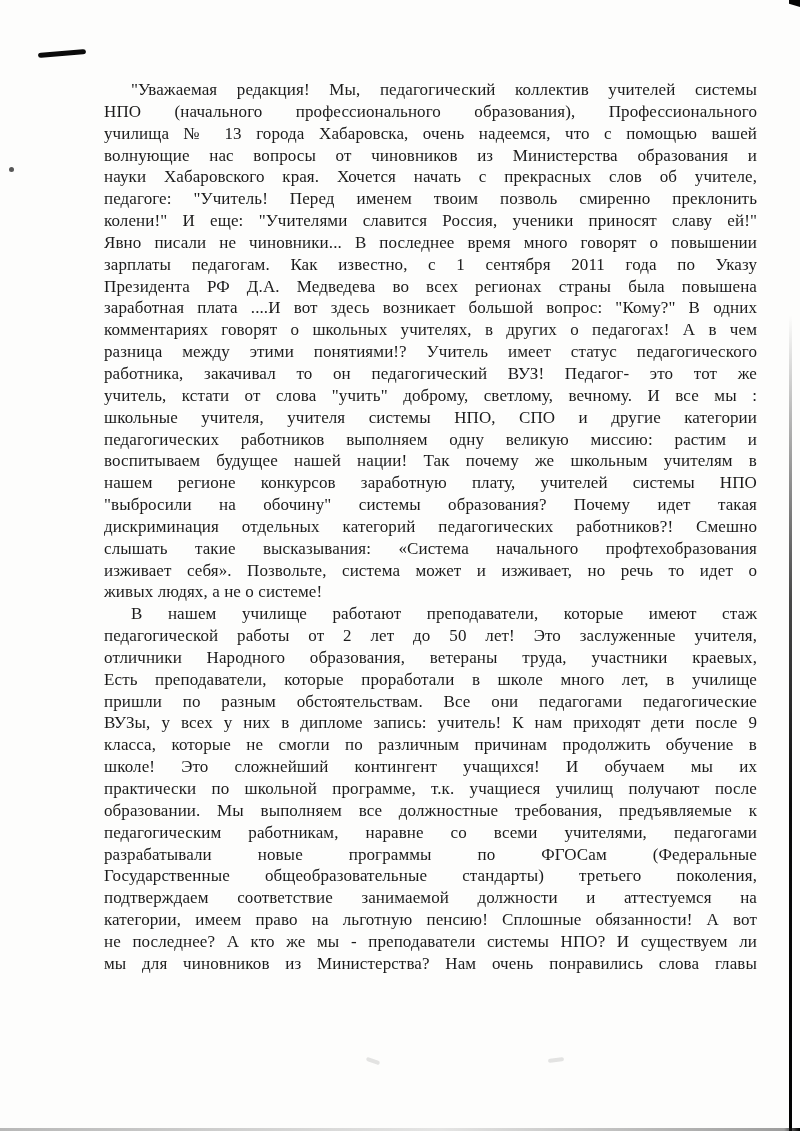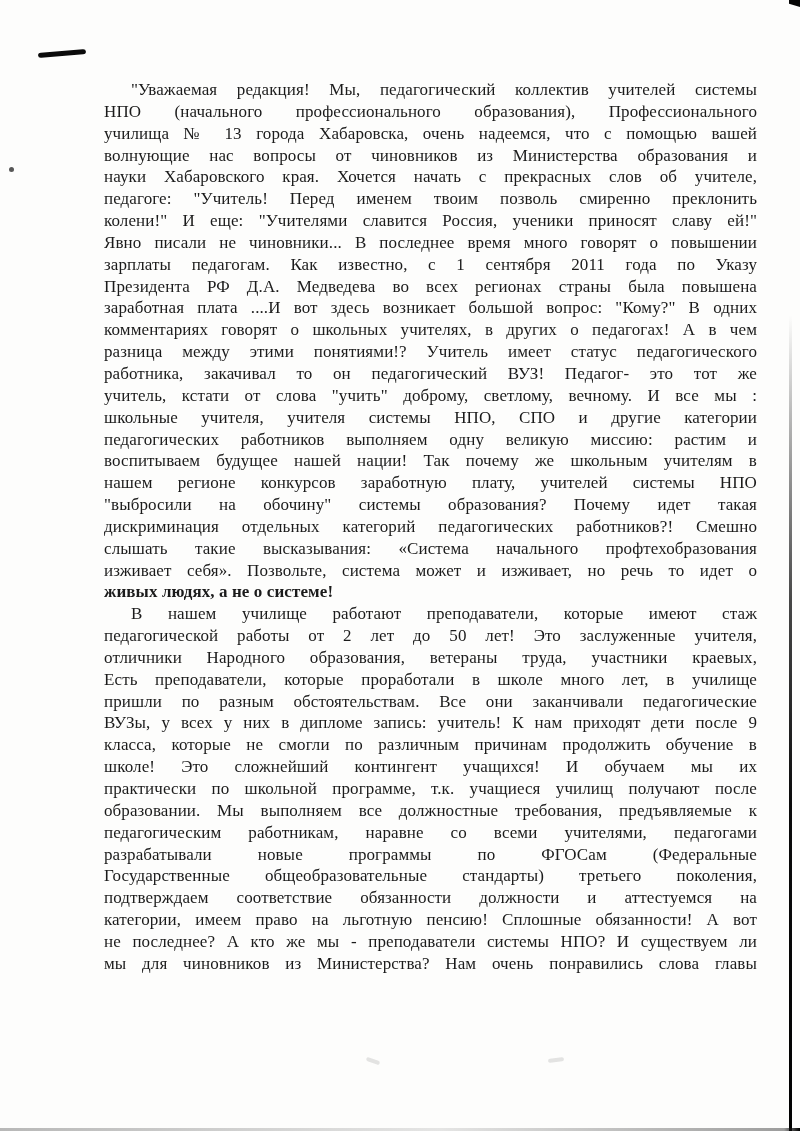--- a/index.html
+++ b/index.html
@@ -31,21 +31,21 @@
     line-height: 21.85px;
     letter-spacing: 0.1px;
   }
   .line {
     height: 21.85px;
     text-align: justify;
     text-align-last: justify;
     white-space: normal;
   }
   .line.indent { text-indent: 27px; }
-  .line.nojust { text-align-last: left; font-weight: bold; }
+  .line.nojust { text-align-last: left; }
 
   
   .dash-mark {
     position: absolute;
     left: 38px;
     top: 51px;
     width: 48px;
     height: 5px;
     background: #0b0b0b;
     border-radius: 3px / 50%;
@@ -138,30 +138,30 @@
       <div class="line">нашем регионе конкурсов заработную плату, учителей системы НПО</div>
       <div class="line">"выбросили на обочину" системы образования? Почему идет такая</div>
       <div class="line">дискриминация отдельных категорий педагогических работников?! Смешно</div>
       <div class="line">слышать такие высказывания: «Система начального профтехобразования</div>
       <div class="line">изживает себя». Позвольте, система может и изживает, но речь то идет о</div>
       <div class="line nojust">живых людях, а не о системе!</div>
       <div class="line indent">В нашем училище работают преподаватели, которые имеют стаж</div>
       <div class="line">педагогической работы от 2 лет до 50 лет! Это заслуженные учителя,</div>
       <div class="line">отличники Народного образования, ветераны труда, участники краевых,</div>
       <div class="line">Есть преподаватели, которые проработали в школе много лет, в училище</div>
-      <div class="line">пришли по разным обстоятельствам. Все они заканчивали педагогические</div>
+      <div class="line">пришли по разным обстоятельствам. Все они педагогами педагогические</div>
       <div class="line">ВУЗы, у всех у  них в дипломе запись: учитель!  К нам приходят дети после 9</div>
       <div class="line">класса, которые не смогли по  различным причинам продолжить обучение в</div>
       <div class="line">школе!  Это  сложнейший  контингент  учащихся!  И  обучаем  мы  их</div>
       <div class="line">практически по школьной программе, т.к. учащиеся училищ получают после</div>
       <div class="line">образовании. Мы выполняем все должностные требования, предъявляемые к</div>
       <div class="line">педагогическим работникам, наравне со всеми учителями, педагогами</div>
       <div class="line">разрабатывали новые программы по ФГОСам (Федеральные</div>
       <div class="line">Государственные общеобразовательные стандарты) третьего поколения,</div>
-      <div class="line">подтверждаем соответствие обязанности должности и аттестуемся на</div>
+      <div class="line">подтверждаем соответствие занимаемой должности и аттестуемся на</div>
       <div class="line">категории, имеем право на льготную пенсию! Сплошные обязанности! А вот</div>
       <div class="line">не последнее? А кто же мы - преподаватели системы НПО? И существуем ли</div>
       <div class="line">мы для чиновников из Министерства? Нам  очень понравились слова главы</div>
     </div>
 
   <div class="smudge a"></div>
   <div class="smudge b"></div>
   <div class="edge-right"></div>
   <div class="edge-bottom"></div>
 

